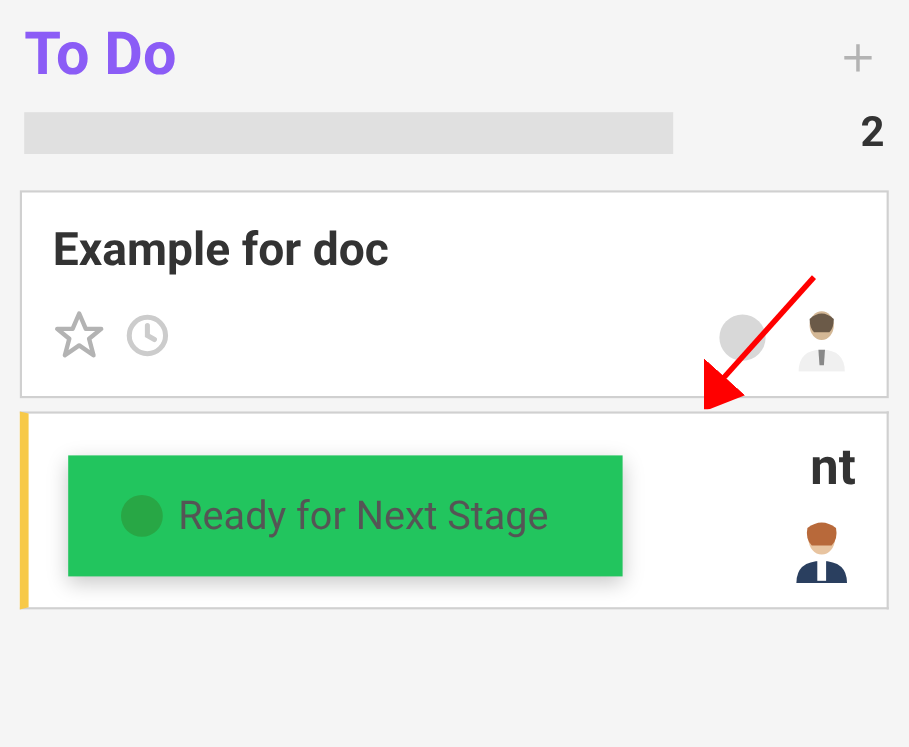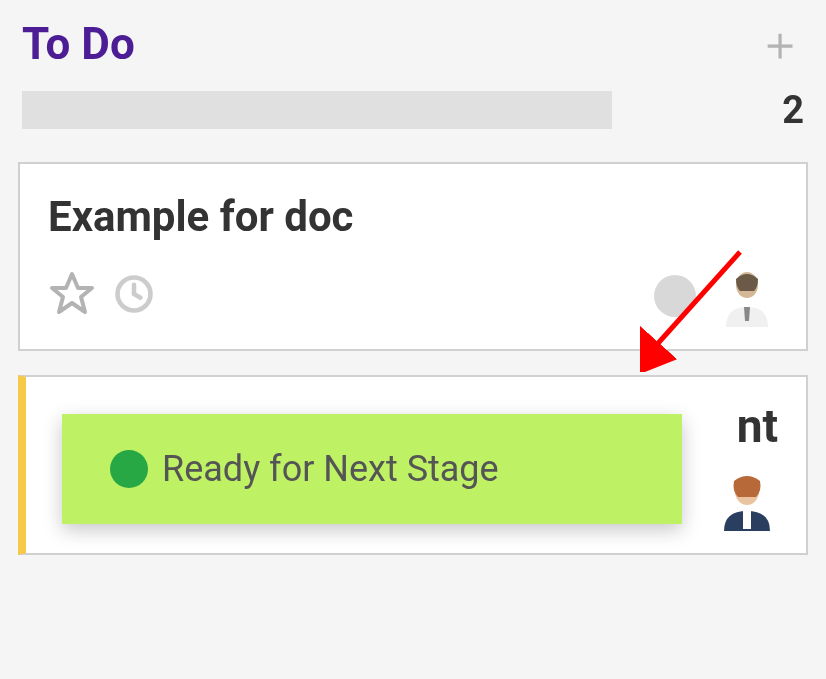--- a/index.html
+++ b/index.html
@@ -15,23 +15,23 @@
       position: relative;
       overflow: hidden;
     }
     .column-header {
       display: flex;
       justify-content: space-between;
       align-items: center;
       padding: 18px 22px 8px 22px;
     }
     .column-title {
-      font-size: 44px;
-      font-weight: 700;
-      color: #4c1d95;
+      font-size: 54px;
+      font-weight: 700;
+      color: #8b5cf6;
     }
     .add-icon {
       font-size: 48px;
       color: #b3b3b3;
       font-weight: 300;
       line-height: 1;
       cursor: pointer;
     }
     .progress-row {
       display: flex;
@@ -49,21 +49,21 @@
       font-weight: 700;
       color: #333333;
     }
     .card {
       background: #ffffff;
       border: 2px solid #d0d0d0;
       margin: 0 18px;
       position: relative;
     }
     .card1 {
-      margin-bottom: 24px;
+      margin-bottom: 12px;
       padding: 28px 28px 22px 28px;
     }
     .card-title {
       font-size: 42px;
       font-weight: 700;
       color: #333333;
       margin-bottom: 24px;
     }
     .card-footer {
       display: flex;
@@ -129,22 +129,22 @@
     }
     .card2-avatar {
       position: absolute;
       right: 28px;
       bottom: 22px;
     }
     .dropdown {
       position: absolute;
       left: 62px;
       top: 414px;
-      width: 620px;
-      background: #bef264;
+      width: 504px;
+      background: #22c55e;
       box-shadow: 0 6px 18px rgba(0,0,0,0.22);
       z-index: 10;
       padding: 24px 0;
     }
     .dropdown-item {
       display: flex;
       align-items: center;
       gap: 14px;
       padding: 10px 48px;
       cursor: pointer;

